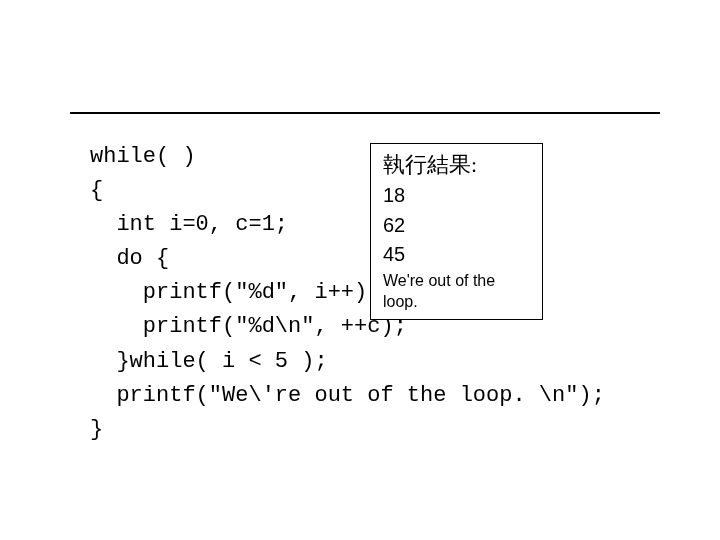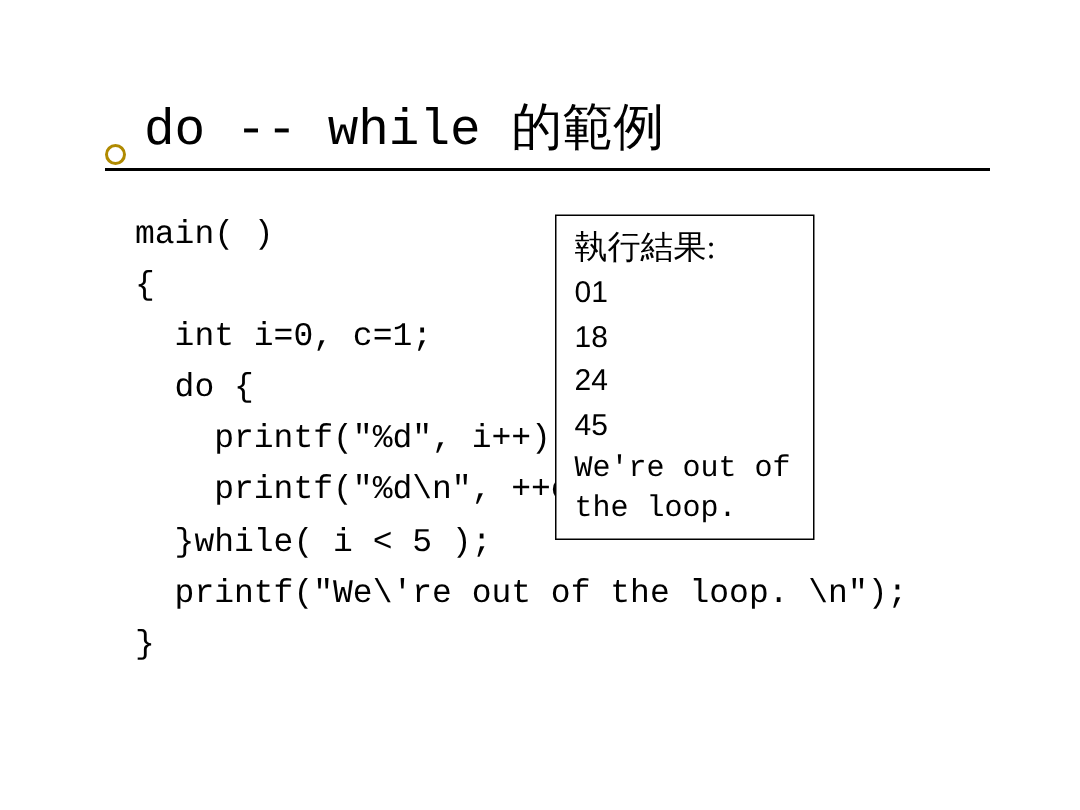--- a/index.html
+++ b/index.html
@@ -71,49 +71,44 @@
     font-family: "PMingLiU", "MingLiU", "SimSun", serif;
     font-size: 22px;
     line-height: 1.5;
   }
   .result-line {
     font-family: Arial, "Helvetica Neue", Helvetica, sans-serif;
     font-size: 20px;
     line-height: 1.48;
   }
   .result-wrap {
-    font-family: Liberation Mono, monospace;
-    font-size: 20px;
+    font-family: Liberation Sans, sans-serif;
+    font-size: 16px;
     line-height: 1.35;
   }
 </style>
 </head>
 <body>
 
 <div class="slide">
 
-  <div class="title-row">
-    <div class="bullet"></div>
-    <div class="title-text">do -- while 的範例</div>
-  </div>
 
   <div class="hr-line"></div>
 
-  <div class="code-block"><span>main( )</span>
+  <div class="code-block"><span>while( )</span>
 <span>{</span>
 <span>  int i=0, c=1;</span>
 <span>  do {</span>
 <span>    printf("%d", i++);</span>
 <span>    printf("%d\n", ++c);</span>
 <span>  }while( i &lt; 5 );</span>
 <span>  printf("We\'re out of the loop. \n");</span>
 <span>}</span></div>
 
   <div class="result-box">
     <div class="result-title">執行結果:</div>
-    <div class="result-line">01</div>
     <div class="result-line">18</div>
-    <div class="result-line">24</div>
+    <div class="result-line">62</div>
     <div class="result-line">45</div>
     <div class="result-wrap">We're out of the loop.</div>
   </div>
 
 </div>
 
 </body></html>

